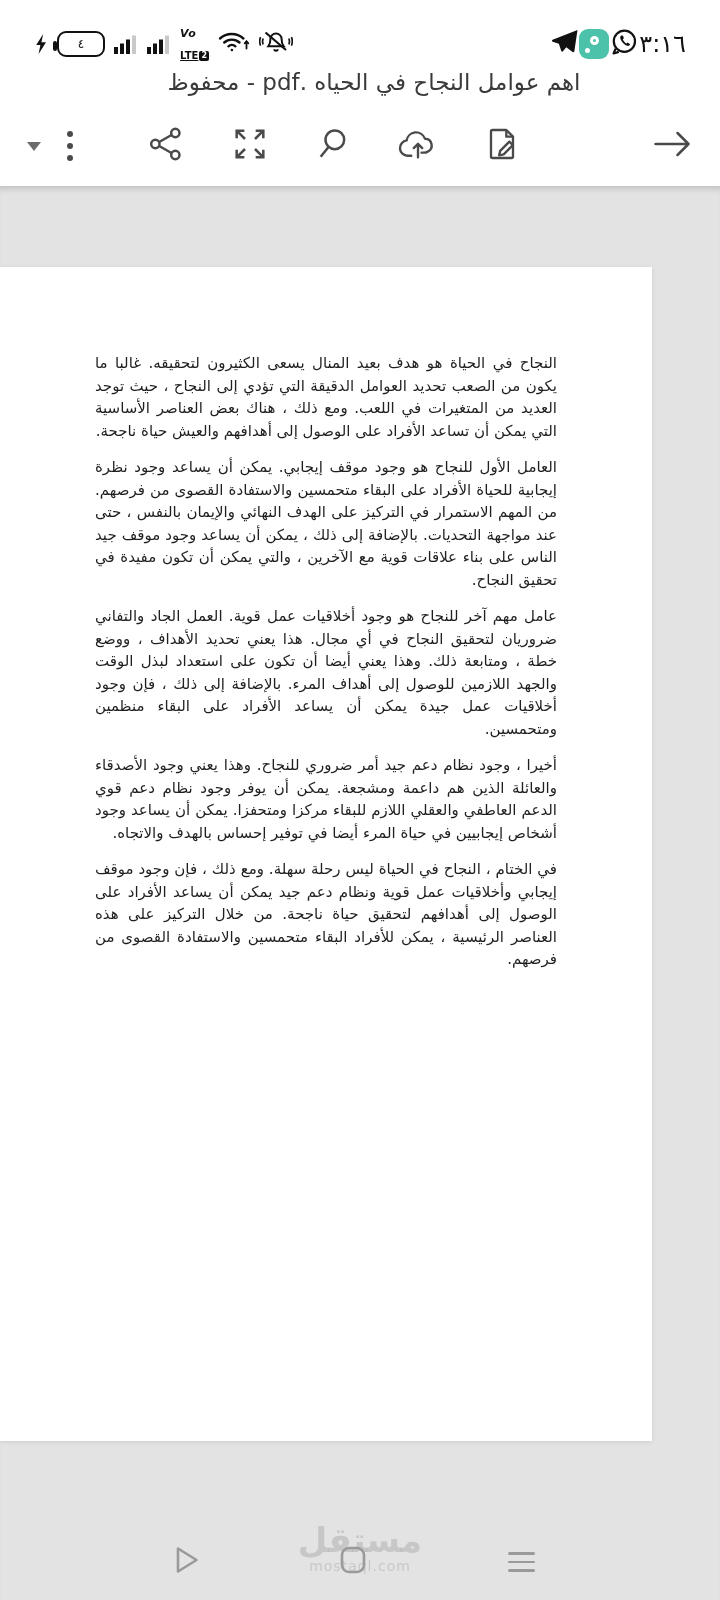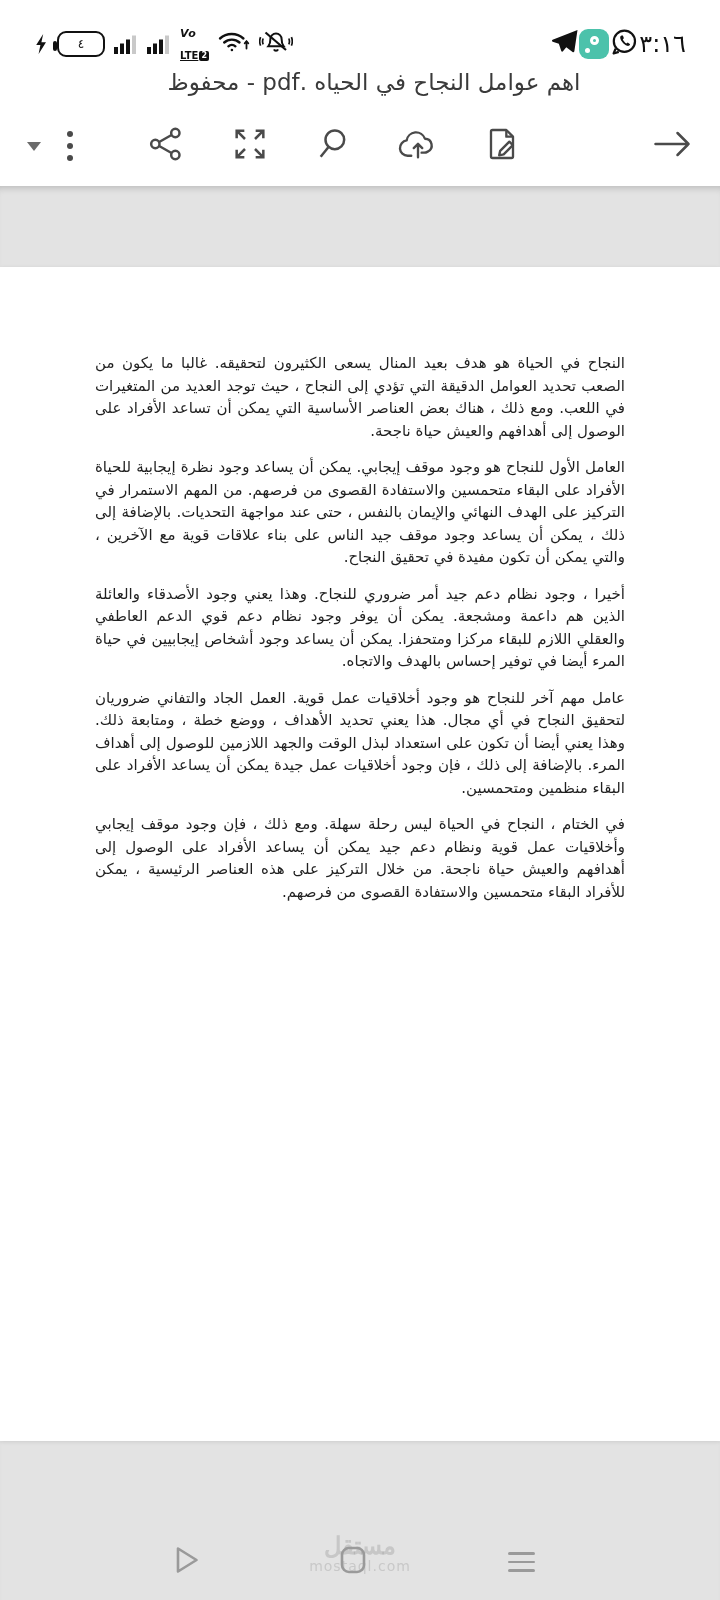--- a/index.html
+++ b/index.html
@@ -40,28 +40,28 @@
                 border-top:9px solid #6b6b6b; }
   .caret-wrap { width:20px; margin-right:4px; }
   .dots { display:flex; flex-direction:column; gap:6px; width:24px; align-items:center; }
   .dots i { width:6px; height:6px; border-radius:50%; background:#4a4a4a; }
   .tb-group { margin-left:40px; }
   .tb-arrow { margin-left:auto; }
 
   
   .content { position:absolute; top:186px; left:0; right:0; bottom:0; background:#e3e3e3;
              box-shadow: inset 0 7px 7px -5px rgba(0,0,0,0.18); }
-  .page { position:absolute; top:81px; left:0; width:720px; height:1174px; background:#fff;
+  .page { position:absolute; top:81px; left:0; width:652px; height:1174px; background:#fff;
           box-shadow:0 1px 4px rgba(0,0,0,0.10); padding:85px 95px 6px 95px; }
   .page p { direction:rtl; text-align:justify; font-size:15px; line-height:22.5px; color:#1f1f1f;
             margin-bottom:14px; }
 
   
   .watermark { position:absolute; left:0; right:0; bottom:26px; text-align:center; z-index:1; pointer-events:none; }
-  .watermark .wm-ar { font-size:24px; font-weight:bold; color:rgba(160,160,160,0.42); direction:rtl;font-family:Liberation Serif, serif; }
+  .watermark .wm-ar { font-size:34px; font-weight:bold; color:rgba(160,160,160,0.42); direction:rtl; }
   .watermark .wm-en { font-size:14px; color:rgba(160,160,160,0.40); letter-spacing:1px; margin-top:-2px; }
 
   
   .nav-bar { position:absolute; left:0; right:0; bottom:16px; height:44px; z-index:2; }
   .nav-btn { position:absolute; top:0; width:44px; height:44px; display:flex; align-items:center; justify-content:center; cursor:pointer; }
   .nav-back { left:165px; } .nav-home { left:331px; } .nav-recents { left:499px; }
   .recents-lines { display:flex; flex-direction:column; gap:6px; width:27px; }
   .recents-lines i { height:2.5px; background:#9a9a9a; border-radius:2px; }
 </style>
 </head>
@@ -211,23 +211,23 @@
         </svg>
       </span>
     </span>
   </div>
 
   <div class="content">
 
     <div class="page">
       <p>النجاح في الحياة هو هدف بعيد المنال يسعى الكثيرون لتحقيقه. غالبا ما يكون من الصعب تحديد العوامل الدقيقة التي تؤدي إلى النجاح ، حيث توجد العديد من المتغيرات في اللعب. ومع ذلك ، هناك بعض العناصر الأساسية التي يمكن أن تساعد الأفراد على الوصول إلى أهدافهم والعيش حياة ناجحة.</p>
       <p>العامل الأول للنجاح هو وجود موقف إيجابي. يمكن أن يساعد وجود نظرة إيجابية للحياة الأفراد على البقاء متحمسين والاستفادة القصوى من فرصهم. من المهم الاستمرار في التركيز على الهدف النهائي والإيمان بالنفس ، حتى عند مواجهة التحديات. بالإضافة إلى ذلك ، يمكن أن يساعد وجود موقف جيد الناس على بناء علاقات قوية مع الآخرين ، والتي يمكن أن تكون مفيدة في تحقيق النجاح.</p>
+      <p>عامل مهم آخر للنجاح هو وجود أخلاقيات عمل قوية. العمل الجاد والتفاني ضروريان لتحقيق النجاح في أي مجال. هذا يعني تحديد الأهداف ، ووضع خطة ، ومتابعة ذلك. وهذا يعني أيضا أن تكون على استعداد لبذل الوقت والجهد اللازمين للوصول إلى أهداف المرء. بالإضافة إلى ذلك ، فإن وجود أخلاقيات عمل جيدة يمكن أن يساعد الأفراد على البقاء منظمين ومتحمسين.</p>
       <p>أخيرا ، وجود نظام دعم جيد أمر ضروري للنجاح. وهذا يعني وجود الأصدقاء والعائلة الذين هم داعمة ومشجعة. يمكن أن يوفر وجود نظام دعم قوي الدعم العاطفي والعقلي اللازم للبقاء مركزا ومتحفزا. يمكن أن يساعد وجود أشخاص إيجابيين في حياة المرء أيضا في توفير إحساس بالهدف والاتجاه.</p>
-      <p>عامل مهم آخر للنجاح هو وجود أخلاقيات عمل قوية. العمل الجاد والتفاني ضروريان لتحقيق النجاح في أي مجال. هذا يعني تحديد الأهداف ، ووضع خطة ، ومتابعة ذلك. وهذا يعني أيضا أن تكون على استعداد لبذل الوقت والجهد اللازمين للوصول إلى أهداف المرء. بالإضافة إلى ذلك ، فإن وجود أخلاقيات عمل جيدة يمكن أن يساعد الأفراد على البقاء منظمين ومتحمسين.</p>
-      <p>في الختام ، النجاح في الحياة ليس رحلة سهلة. ومع ذلك ، فإن وجود موقف إيجابي وأخلاقيات عمل قوية ونظام دعم جيد يمكن أن يساعد الأفراد على الوصول إلى أهدافهم والعيش حياة ناجحة. من خلال التركيز على هذه العناصر الرئيسية ، يمكن للأفراد البقاء متحمسين والاستفادة القصوى من فرصهم.</p>
+      <p>في الختام ، النجاح في الحياة ليس رحلة سهلة. ومع ذلك ، فإن وجود موقف إيجابي وأخلاقيات عمل قوية ونظام دعم جيد يمكن أن يساعد الأفراد على الوصول إلى أهدافهم لتحقيق حياة ناجحة. من خلال التركيز على هذه العناصر الرئيسية ، يمكن للأفراد البقاء متحمسين والاستفادة القصوى من فرصهم.</p>
     </div>
 
     <div class="watermark">
       <div class="wm-ar">مستقل</div>
       <div class="wm-en">mostaql.com</div>
     </div>
 
     <div class="nav-bar">
       <span class="nav-btn nav-back">
         <span>

